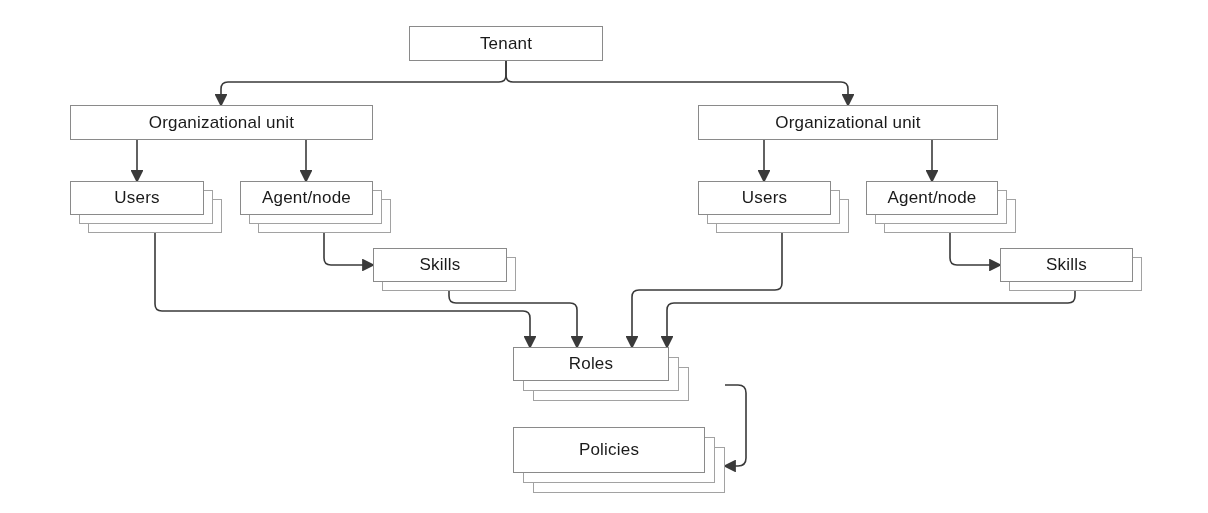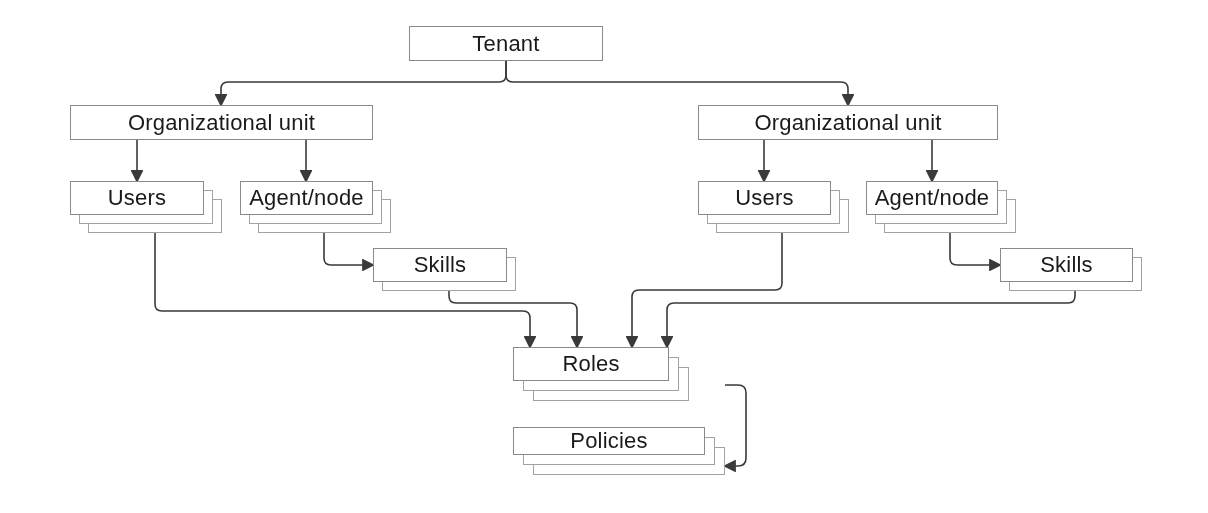--- a/index.html
+++ b/index.html
@@ -15,21 +15,21 @@
   .node{position:absolute;}
   .layer{
     position:absolute;left:0;top:0;width:100%;height:100%;
     background:#ffffff;border:1px solid #a2a2a2;box-sizing:border-box;
   }
   .layer.main{
     border-color:#8a8a8a;
     display:flex;align-items:center;justify-content:center;
   }
   .lbl{
-    font-size:22px;color:#1a1a1a;letter-spacing:.2px;
+    font-size:17px;color:#1a1a1a;letter-spacing:.2px;
     white-space:nowrap;user-select:none;
   }
 </style>
 </head>
 <body>
 
 <div class="canvas">
 
   <svg class="edges" width="1208" height="513">
     <defs>
@@ -117,21 +117,21 @@
   </div>
 
   <div class="node" style="left:513px;top:347px;width:156px;height:34px">
     <div class="layer" style="transform:translate(20px,20px)"></div>
     <div class="layer" style="transform:translate(10px,10px)"></div>
     <div class="layer main">
       <span class="lbl">Roles</span>
     </div>
   </div>
 
-  <div class="node" style="left:513px;top:427px;width:192px;height:28px">
+  <div class="node" style="left:513px;top:427px;width:192px;height:46px">
     <div class="layer" style="transform:translate(20px,20px)"></div>
     <div class="layer" style="transform:translate(10px,10px)"></div>
     <div class="layer main">
       <span class="lbl">Policies</span>
     </div>
   </div>
 
 </div>
 
 </body></html>

